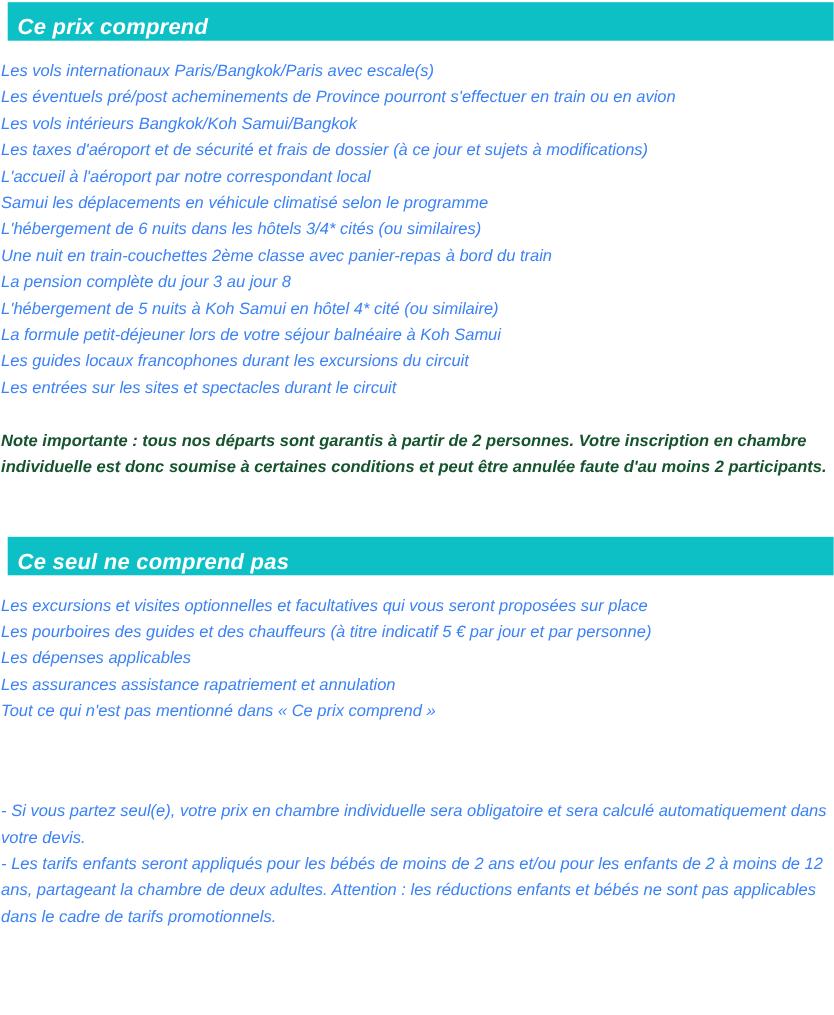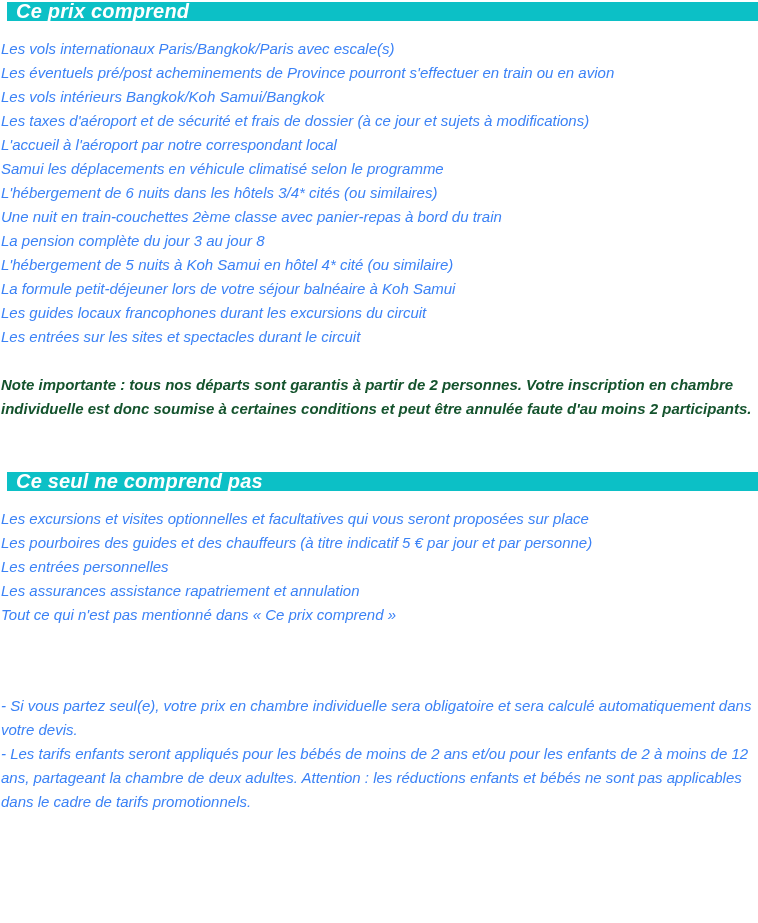--- a/index.html
+++ b/index.html
@@ -14,23 +14,23 @@
     -webkit-font-smoothing: antialiased;
   }
   .page {
     width: 758px;
     min-height: 923px;
     background: #ffffff;
   }
   .section-bar {
     background: #0cc0c6;
     margin-left: 7px;
-    height: 19px;
+    height: 35px;
     display: flex;
-    align-items: center;
+    align-items: flex-end;
     padding-left: 9px;
     box-sizing: border-box;
   }
   .section-bar h2 {
     margin: 0;
     font-size: 20px;
     font-weight: bold;
     font-style: italic;
     color: #ffffff;
     letter-spacing: 0.2px;
@@ -85,21 +85,21 @@
     </div>
   </section>
 
   <section class="section">
     <div class="section-bar">
       <h2>Ce seul ne comprend pas</h2>
     </div>
     <div class="content">
       <p class="line">Les excursions et visites optionnelles et facultatives qui vous seront proposées sur place</p>
       <p class="line">Les pourboires des guides et des chauffeurs (à titre indicatif 5 € par jour et par personne)</p>
-      <p class="line">Les entrées personnelles</p>
+      <p class="line">Les dépenses applicables</p>
       <p class="line">Les assurances assistance rapatriement et annulation</p>
       <p class="line">Tout ce qui n'est pas mentionné dans « Ce prix comprend »</p>
     </div>
   </section>
 
   <section class="section">
     <div class="content">
       <p class="line">- Si vous partez seul(e), votre prix en chambre individuelle sera obligatoire et sera calculé automatiquement dans votre devis.</p>
       <p class="line">- Les tarifs enfants seront appliqués pour les bébés de moins de 2 ans et/ou pour les enfants de 2 à moins de 12 ans, partageant la chambre de deux adultes. Attention : les réductions enfants et bébés ne sont pas applicables dans le cadre de tarifs promotionnels.</p>
     </div>

